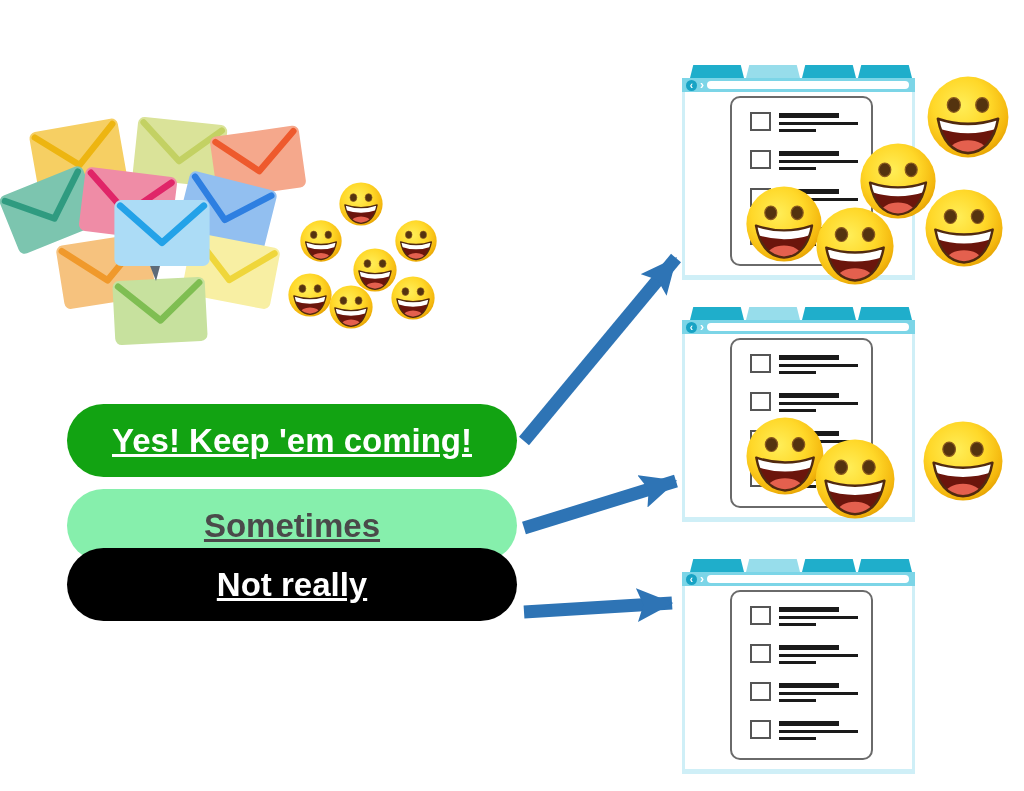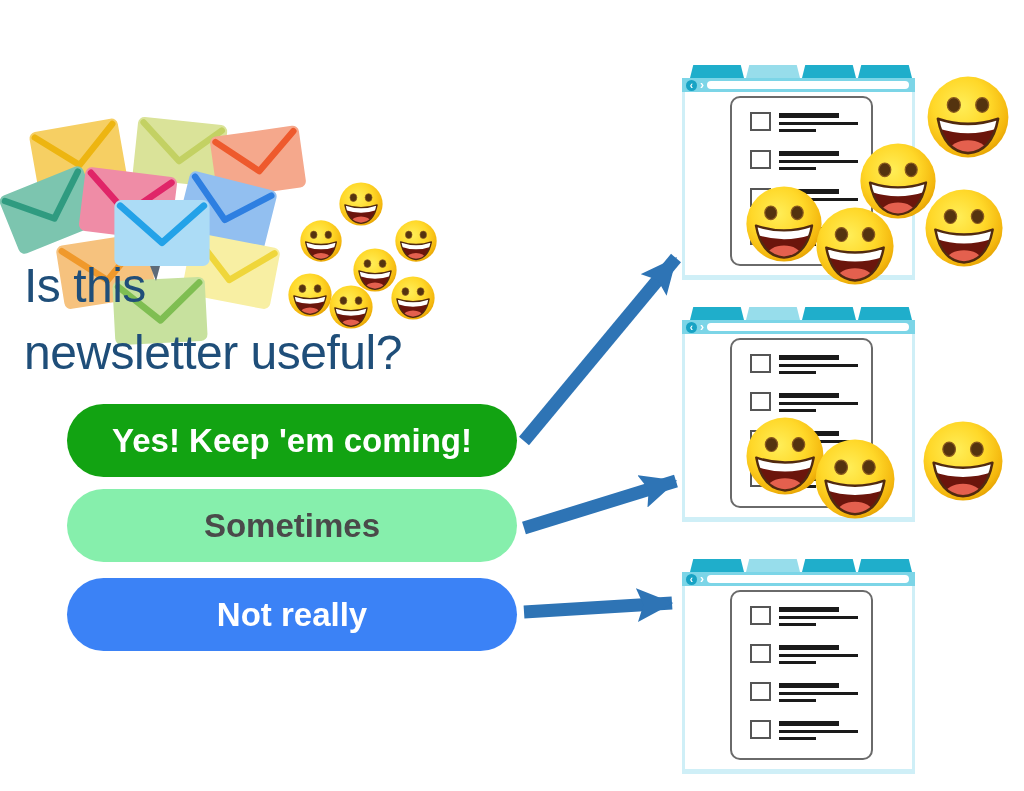--- a/index.html
+++ b/index.html
@@ -9,21 +9,21 @@
   #gfx-under{z-index:1;}
   #gfx-over{z-index:4;}
 
   
   .heading{position:absolute;left:24px;top:252px;z-index:2;font-size:48px;line-height:67px;
            color:#1F4E79;letter-spacing:-0.5px;white-space:nowrap;}
 
   
   .pill{position:absolute;left:67px;width:450px;height:73px;border-radius:37px;z-index:3;
         display:flex;align-items:center;justify-content:center;
-        font-size:33px;font-weight:bold;cursor:pointer;}
+        font-size:33px;font-weight:bold;cursor:pointer;text-decoration:underline;}
 
   
   #windows{position:absolute;left:0;top:0;z-index:3;}
   .bwin{position:absolute;left:682px;width:233px;}
   .tabs{display:flex;gap:2px;padding-left:8px;height:13px;}
   .tab{width:54px;height:13px;clip-path:polygon(6% 0,94% 0,100% 100%,0 100%);}
   .toolbar{height:14px;display:flex;align-items:center;padding:0 6px 0 4px;gap:3px;}
   .backbtn{width:11px;height:11px;border-radius:50%;color:#fff;font-size:10px;line-height:11px;
            text-align:center;font-weight:bold;flex:0 0 auto;}
   .fwd{color:#ffffff;font-size:12px;line-height:11px;font-weight:bold;flex:0 0 auto;}
@@ -54,28 +54,24 @@
       <use href="#env" x="4" y="178" width="94" height="64" transform="rotate(-22 51 210)" style="--body: #7CC5AF; --flap: #2F9B80;"></use>
       <use href="#env" x="80" y="171" width="96" height="66" transform="rotate(7 128 204)" style="--body: #EF8CA6; --flap: #E02568;"></use>
       <use href="#env" x="180" y="179" width="94" height="64" transform="rotate(14 227 211)" style="--body: #92BFF0; --flap: #2E7FE1;"></use>
       <use href="#env" x="57" y="238" width="98" height="66" transform="rotate(-9 106 271)" style="--body: #F6C27E; --flap: #F0992B;"></use>
       <use href="#env" x="182" y="239" width="98" height="64" transform="rotate(11 231 271)" style="--body: #F8EFA3; --flap: #EFD63B;"></use>
       <use href="#env" x="112" y="278" width="96" height="66" transform="rotate(-3 160 311)" style="--body: #C7E19E; --flap: #7FBE52;"></use>
       <polygon points="147,258 163,255 156,281" fill="#5E6B78"></polygon>
       <use href="#env" x="111" y="199" width="102" height="68" transform="rotate(0 162 233)" style="--body: #ACDCF6; --flap: #23A2E8;"></use>
     </svg>
 
-  <div class="heading" style="color: rgb(31, 78, 121);">
-    <div>Is this</div>
-    <div>newsletter useful?</div>
-  </div>
 
   <div class="pill" style="background: rgb(18, 163, 18); color: rgb(255, 255, 255); top: 404px;">Yes! Keep 'em coming!</div>
   <div class="pill" style="background: #86efac; color: rgb(74, 74, 74); top: 489px;">Sometimes</div>
-  <div class="pill" style="background: #3b82f6; color: rgb(255, 255, 255); top: 578px;">Not really</div>
+  <div class="pill" style="background: #000000; color: rgb(255, 255, 255); top: 548px;">Not really</div>
 
   <div id="windows">
       <div class="bwin" style="top: 65px;">
     <div class="tabs">
           <div class="tab" style="background: rgb(31, 174, 203);"></div>
           <div class="tab" style="background: rgb(151, 221, 235);"></div>
           <div class="tab" style="background: rgb(31, 174, 203);"></div>
           <div class="tab" style="background: rgb(31, 174, 203);"></div>
         </div>
     <div class="toolbar" style="background: rgb(124, 213, 231);">

